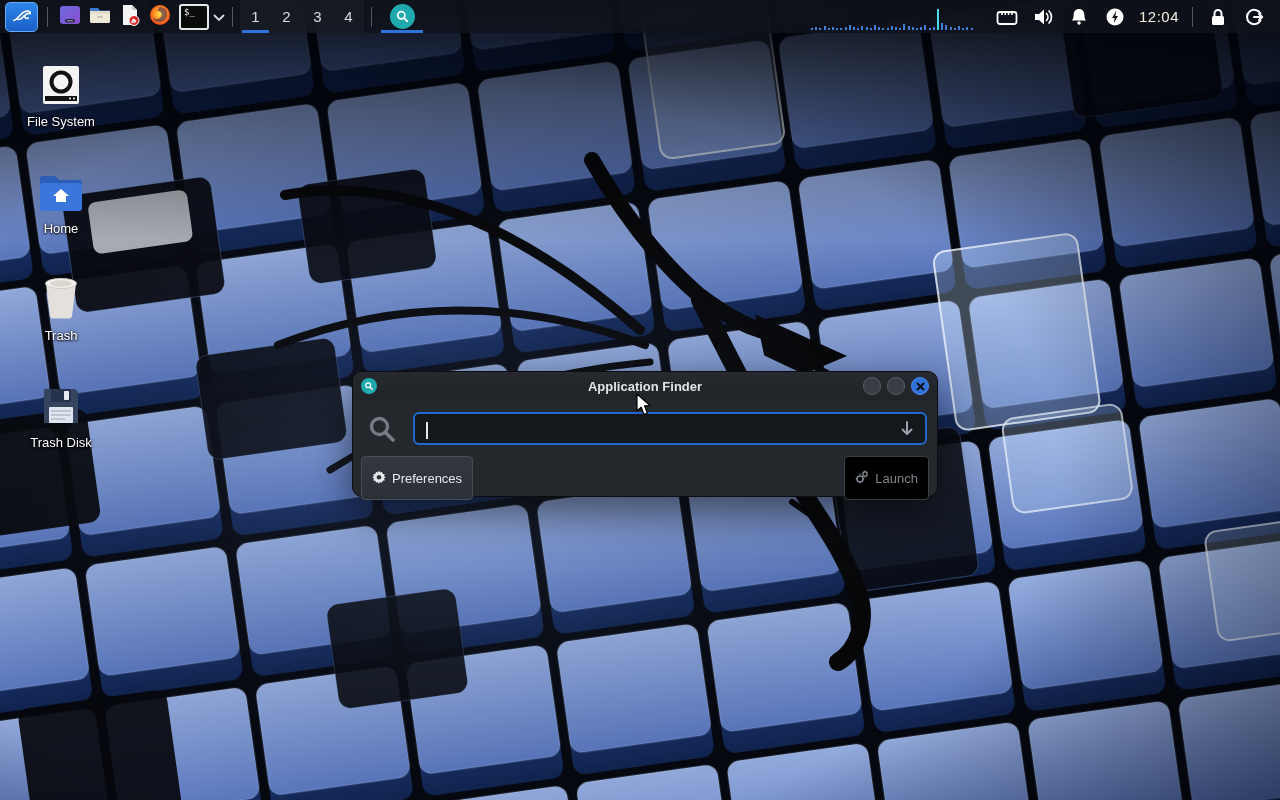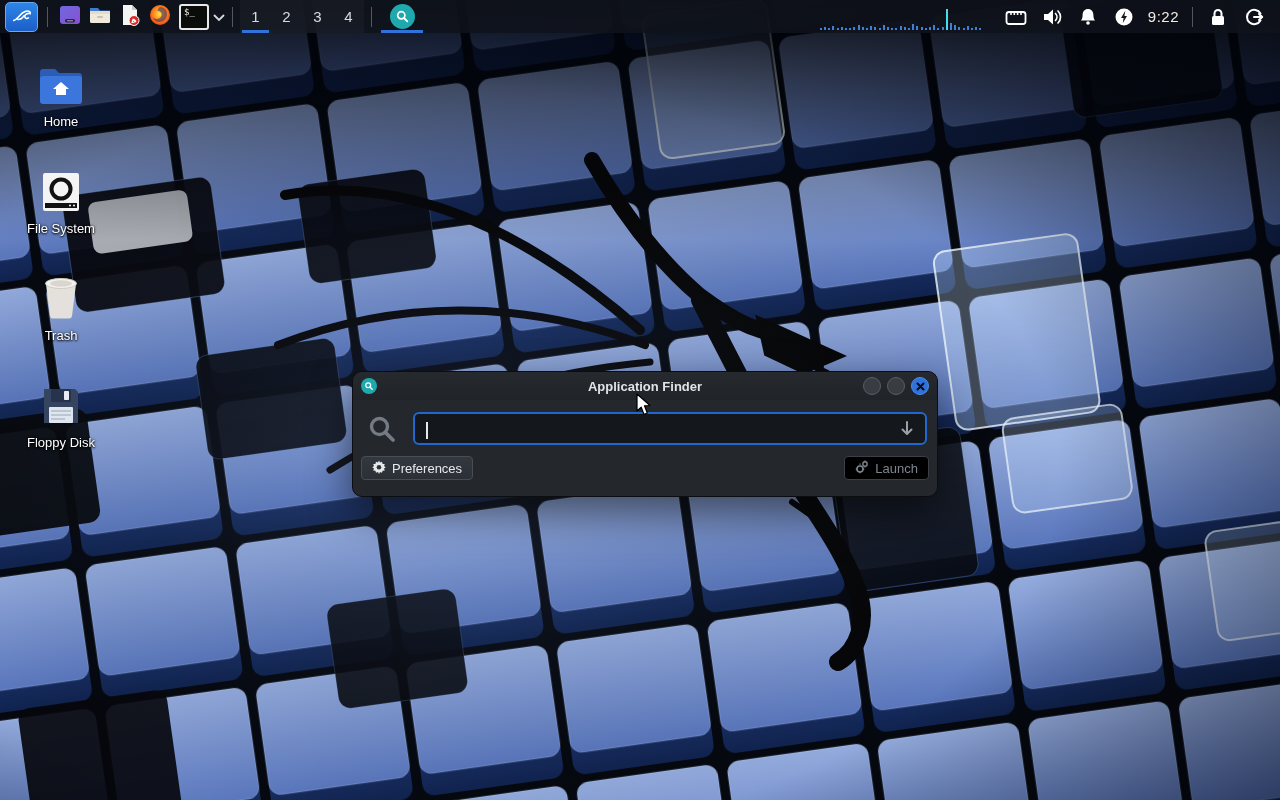--- a/index.html
+++ b/index.html
@@ -61,21 +61,21 @@
   .search-row { display:flex; align-items:center; padding:12px 10px 8px 12px; }
   .big-search { width:34px; display:flex; justify-content:center; margin-right:14px; }
   .search-field { position:relative; flex:1; height:33px; background:#14181c;
                   border:2px solid #2068cf; border-radius:6px; display:flex; align-items:center; }
   .search-input { flex:1; height:100%; background:transparent; border:none; outline:none;
                   color:#e8e8e8; font-size:14px; padding:0 26px 0 12px;
                   font-family:"Liberation Sans", sans-serif; }
   .caret { position:absolute; left:11px; top:8px; width:1.5px; height:17px; background:#e8e8e8; }
   .dropdown-arrow { position:absolute; right:10px; top:6px; }
   .btn-row { display:flex; align-items:center; padding:3px 8px 0 8px; }
-  .gtk-btn { height:24px; display:flex; align-items:center; gap:6px; padding:0 10px;
+  .gtk-btn { height:44px; display:flex; align-items:center; gap:6px; padding:0 10px;
              border-radius:4px; font-size:13px; }
   .btn-prefs { background:linear-gradient(180deg,#33383e,#2b3036); border:1px solid #474d54; color:#e6e9ec; }
   .btn-launch { margin-left:auto; background:#000000; border:1px solid #3a4046; color:#7e858e; }
 
   
   .cursor { position:absolute; left:636px; top:393px; z-index:100; }
 </style>
 </head>
 <body>
 
@@ -313,66 +313,66 @@
         </svg>
       </div>
 
       <div class="tray-icon" data-name="power-manager-icon">
         <svg width="20" height="20" viewBox="0 0 20 20">
           <circle cx="10" cy="10" r="8.5" fill="#ffffff"></circle>
           <path d="M11.3 3.8 L7 11 h2.6 L8.7 16.2 L13 9 h-2.6 Z" fill="#14181f"></path>
         </svg>
       </div>
 
-      <span class="clock" data-name="clock">9:22</span>
+      <span class="clock" data-name="clock">12:04</span>
 
       <div class="p-sep" data-name="panel-separator"></div>
 
       <div class="tray-icon" data-name="screen-lock-icon">
         <svg width="18" height="20" viewBox="0 0 18 20">
           <rect x="3" y="9" width="12" height="9" rx="1.5" fill="#ffffff"></rect>
           <path d="M5.5 9 V6.5 a3.5 3.5 0 0 1 7 0 V9" fill="none" stroke="#ffffff" stroke-width="2"></path>
         </svg>
       </div>
 
       <div class="tray-icon" data-name="logout-icon">
         <svg width="20" height="20" viewBox="0 0 20 20">
           <path d="M16.5 6.5 A 7.2 7.2 0 1 0 16.5 13.5" fill="none" stroke="#ffffff" stroke-width="2" stroke-linecap="round"></path>
           <path d="M10 10 h8 M15 7 l3.2 3 L15 13" fill="none" stroke="#ffffff" stroke-width="2" stroke-linecap="round" stroke-linejoin="round"></path>
         </svg>
       </div>
     </div>
   </div>
 
   <div class="desk-col" data-name="desktop-icon-column">
-
-    <div class="desk-item" data-name="desktop-icon-home">
-      <span class="desk-glyph" data-name="home-folder-icon">
-        <svg width="46" height="40" viewBox="0 0 46 40">
-          <path d="M2 6 a3 3 0 0 1 3-3 h12 l4 4 h20 a3 3 0 0 1 3 3 v4 H2 Z" fill="#2a5cb8"></path>
-          <rect x="2" y="10" width="42" height="28" rx="3" fill="#3b76dd"></rect>
-          <path d="M23 16 l8 7 h-3 v6 h-10 v-6 h-3 Z" fill="#ffffff"></path>
-        </svg>
-      </span>
-      <span class="desk-label" data-name="desktop-icon-label">Home</span>
-    </div>
 
     <div class="desk-item" data-name="desktop-icon-filesystem">
       <span class="desk-glyph" data-name="filesystem-drive-icon">
         <svg width="42" height="42" viewBox="0 0 42 42">
           <rect x="3" y="2" width="36" height="38" rx="2" fill="#f4f4f4"></rect>
           <circle cx="21" cy="18" r="9.5" fill="none" stroke="#111111" stroke-width="4"></circle>
           <rect x="5" y="32" width="32" height="5" fill="#111111"></rect>
           <circle cx="30" cy="34.5" r="1" fill="#ffffff"></circle>
             <circle cx="34" cy="34.5" r="1" fill="#ffffff"></circle>
         </svg>
       </span>
       <span class="desk-label" data-name="desktop-icon-label">File System</span>
     </div>
 
+    <div class="desk-item" data-name="desktop-icon-home">
+      <span class="desk-glyph" data-name="home-folder-icon">
+        <svg width="46" height="40" viewBox="0 0 46 40">
+          <path d="M2 6 a3 3 0 0 1 3-3 h12 l4 4 h20 a3 3 0 0 1 3 3 v4 H2 Z" fill="#2a5cb8"></path>
+          <rect x="2" y="10" width="42" height="28" rx="3" fill="#3b76dd"></rect>
+          <path d="M23 16 l8 7 h-3 v6 h-10 v-6 h-3 Z" fill="#ffffff"></path>
+        </svg>
+      </span>
+      <span class="desk-label" data-name="desktop-icon-label">Home</span>
+    </div>
+
     <div class="desk-item" data-name="desktop-icon-trash">
       <span class="desk-glyph" data-name="trash-icon">
         <svg width="42" height="44" viewBox="0 0 42 44">
           <path d="M6 8 L10 40 a3 3 0 0 0 3 2.6 h16 a3 3 0 0 0 3-2.6 L36 8 Z" fill="#e4e1dc"></path>
           <ellipse cx="21" cy="7.5" rx="15.5" ry="5" fill="#f4f2ee" stroke="#cfccc4" stroke-width="1"></ellipse>
           <ellipse cx="21" cy="7.5" rx="11" ry="3.2" fill="#d9d6cf"></ellipse>
         </svg>
       </span>
       <span class="desk-label" data-name="desktop-icon-label">Trash</span>
     </div>
@@ -381,21 +381,21 @@
     <div class="desk-item" data-name="desktop-icon-floppy">
       <span class="desk-glyph" data-name="floppy-disk-icon">
         <svg width="42" height="42" viewBox="0 0 42 42">
           <path d="M4 4 h31 l3 3 v31 H4 Z" fill="#35445f"></path>
           <rect x="11" y="4" width="20" height="13" rx="1" fill="#27334c"></rect>
           <rect x="24" y="6" width="5" height="9" rx="0.8" fill="#e8ecf2"></rect>
           <rect x="9" y="22" width="24" height="16" rx="1" fill="#dfe6ef"></rect>
           <path d="M11 26 h20 M11 30 h20 M11 34 h14" stroke="#9aa6b8" stroke-width="1.2"></path>
         </svg>
       </span>
-      <span class="desk-label" data-name="desktop-icon-label">Floppy Disk</span>
+      <span class="desk-label" data-name="desktop-icon-label">Trash Disk</span>
     </div>
   </div>
 
   <div class="dialog" data-name="application-finder-window">
     <div class="titlebar" data-name="titlebar">
       <span class="title-appicon" data-name="app-finder-icon">
         <svg width="10" height="10" viewBox="0 0 15 15">
           <circle cx="6.3" cy="6.3" r="3.6" fill="none" stroke="#ffffff" stroke-width="1.9"></circle>
           <path d="M9 9 L12.3 12.3" stroke="#ffffff" stroke-width="2.1" stroke-linecap="round"></path>
         </svg>

